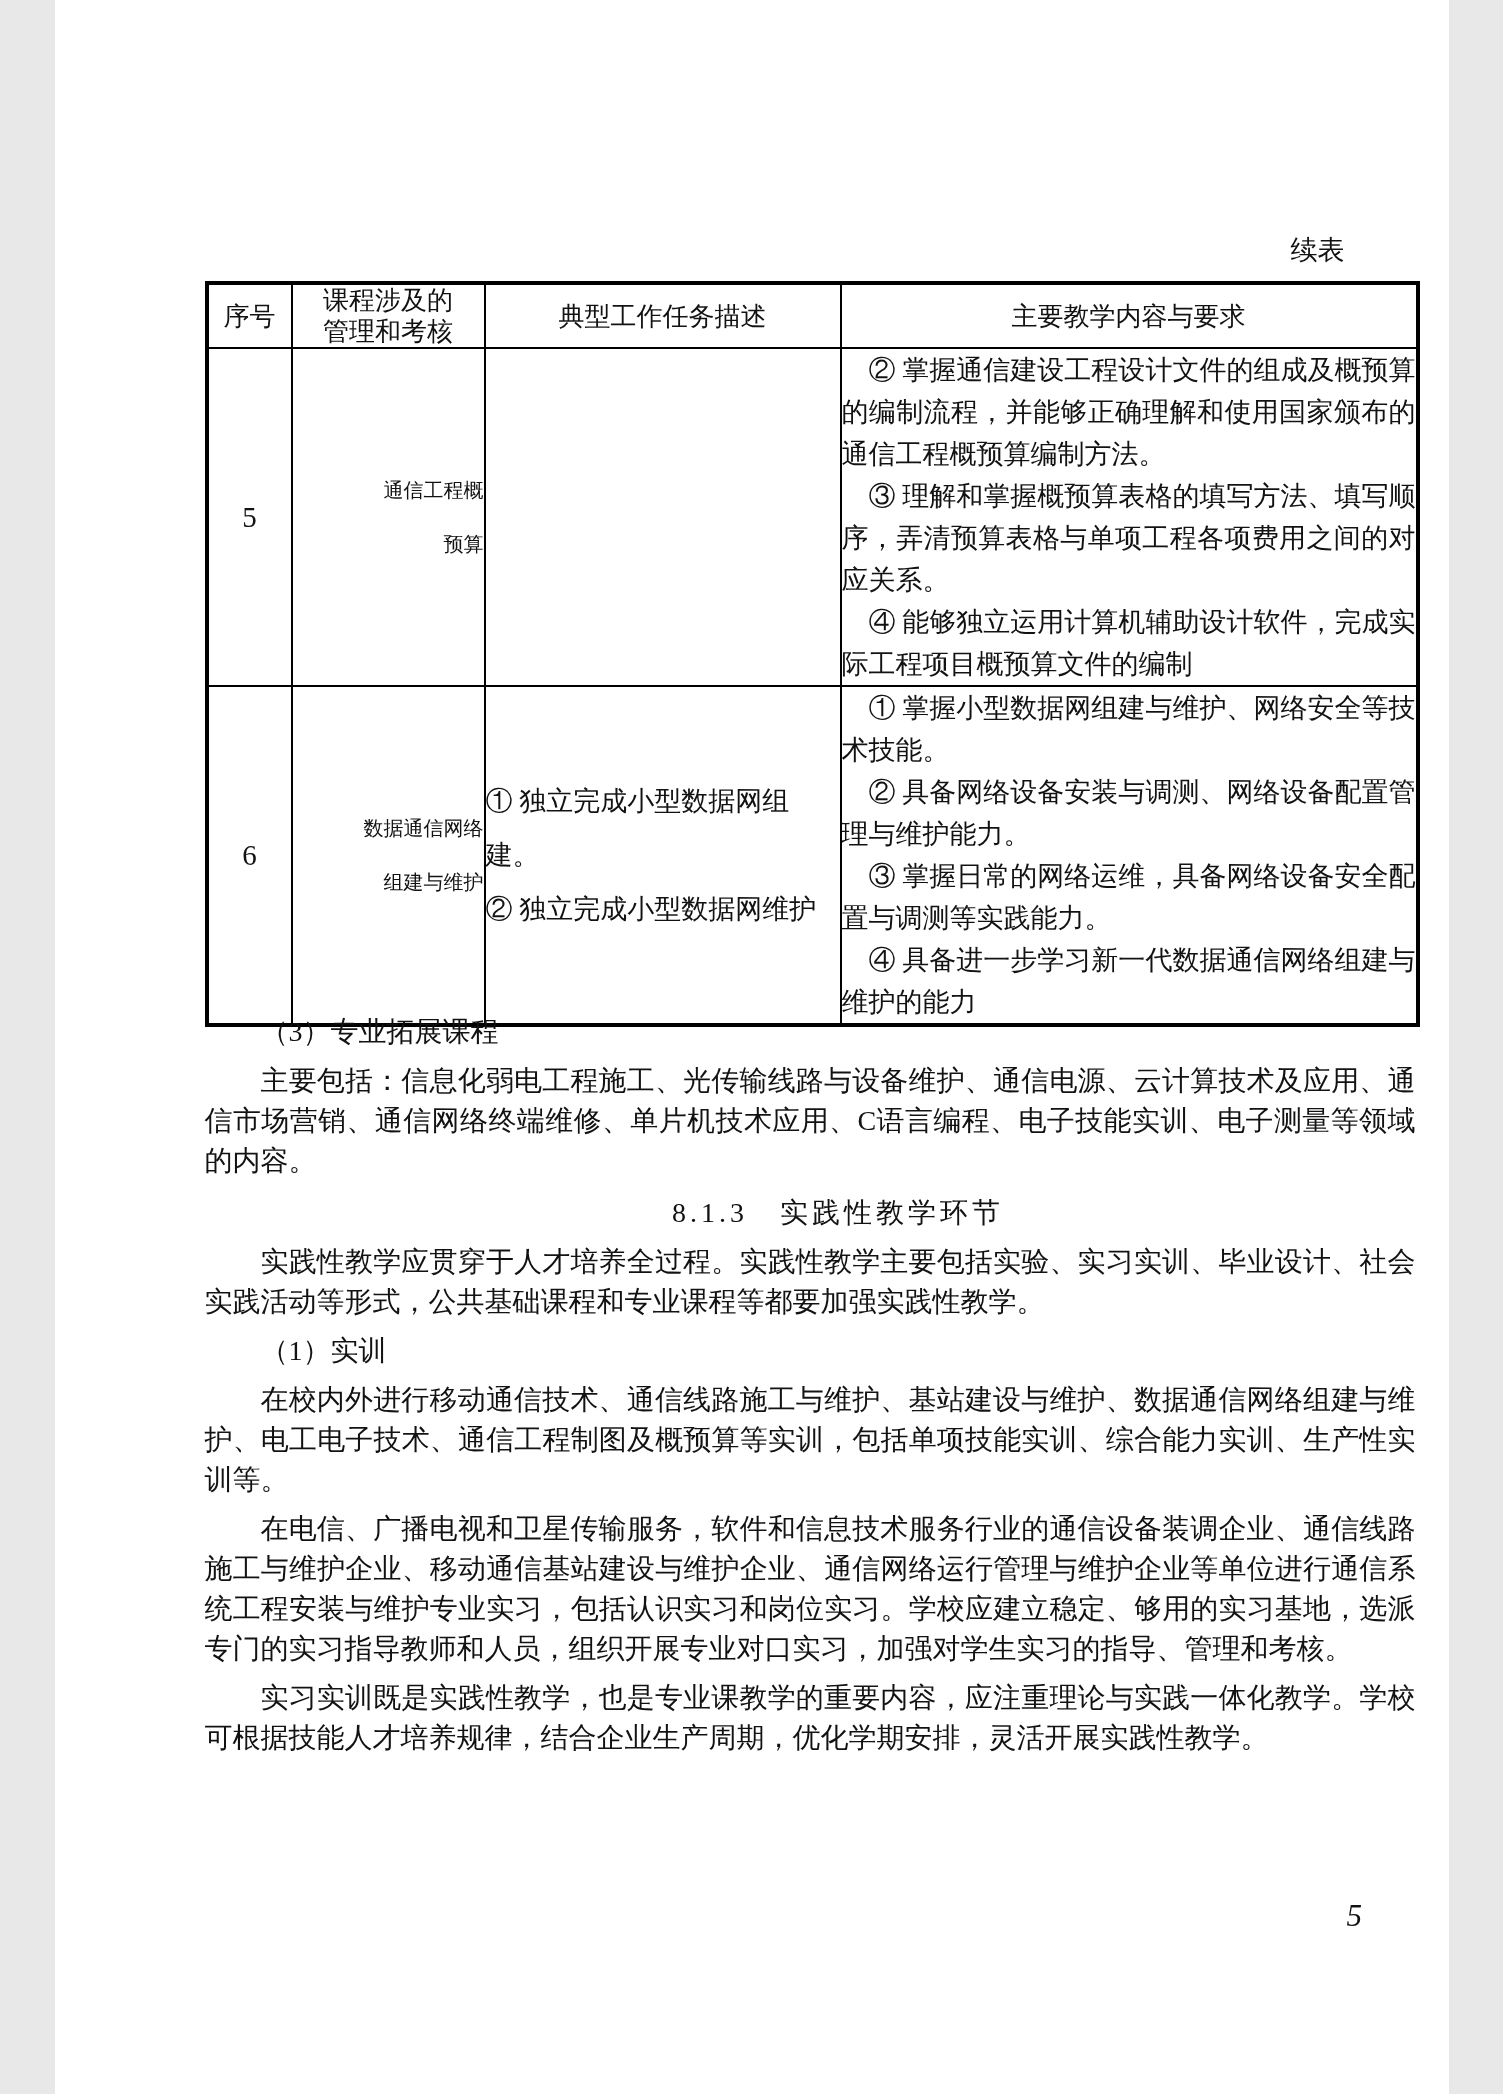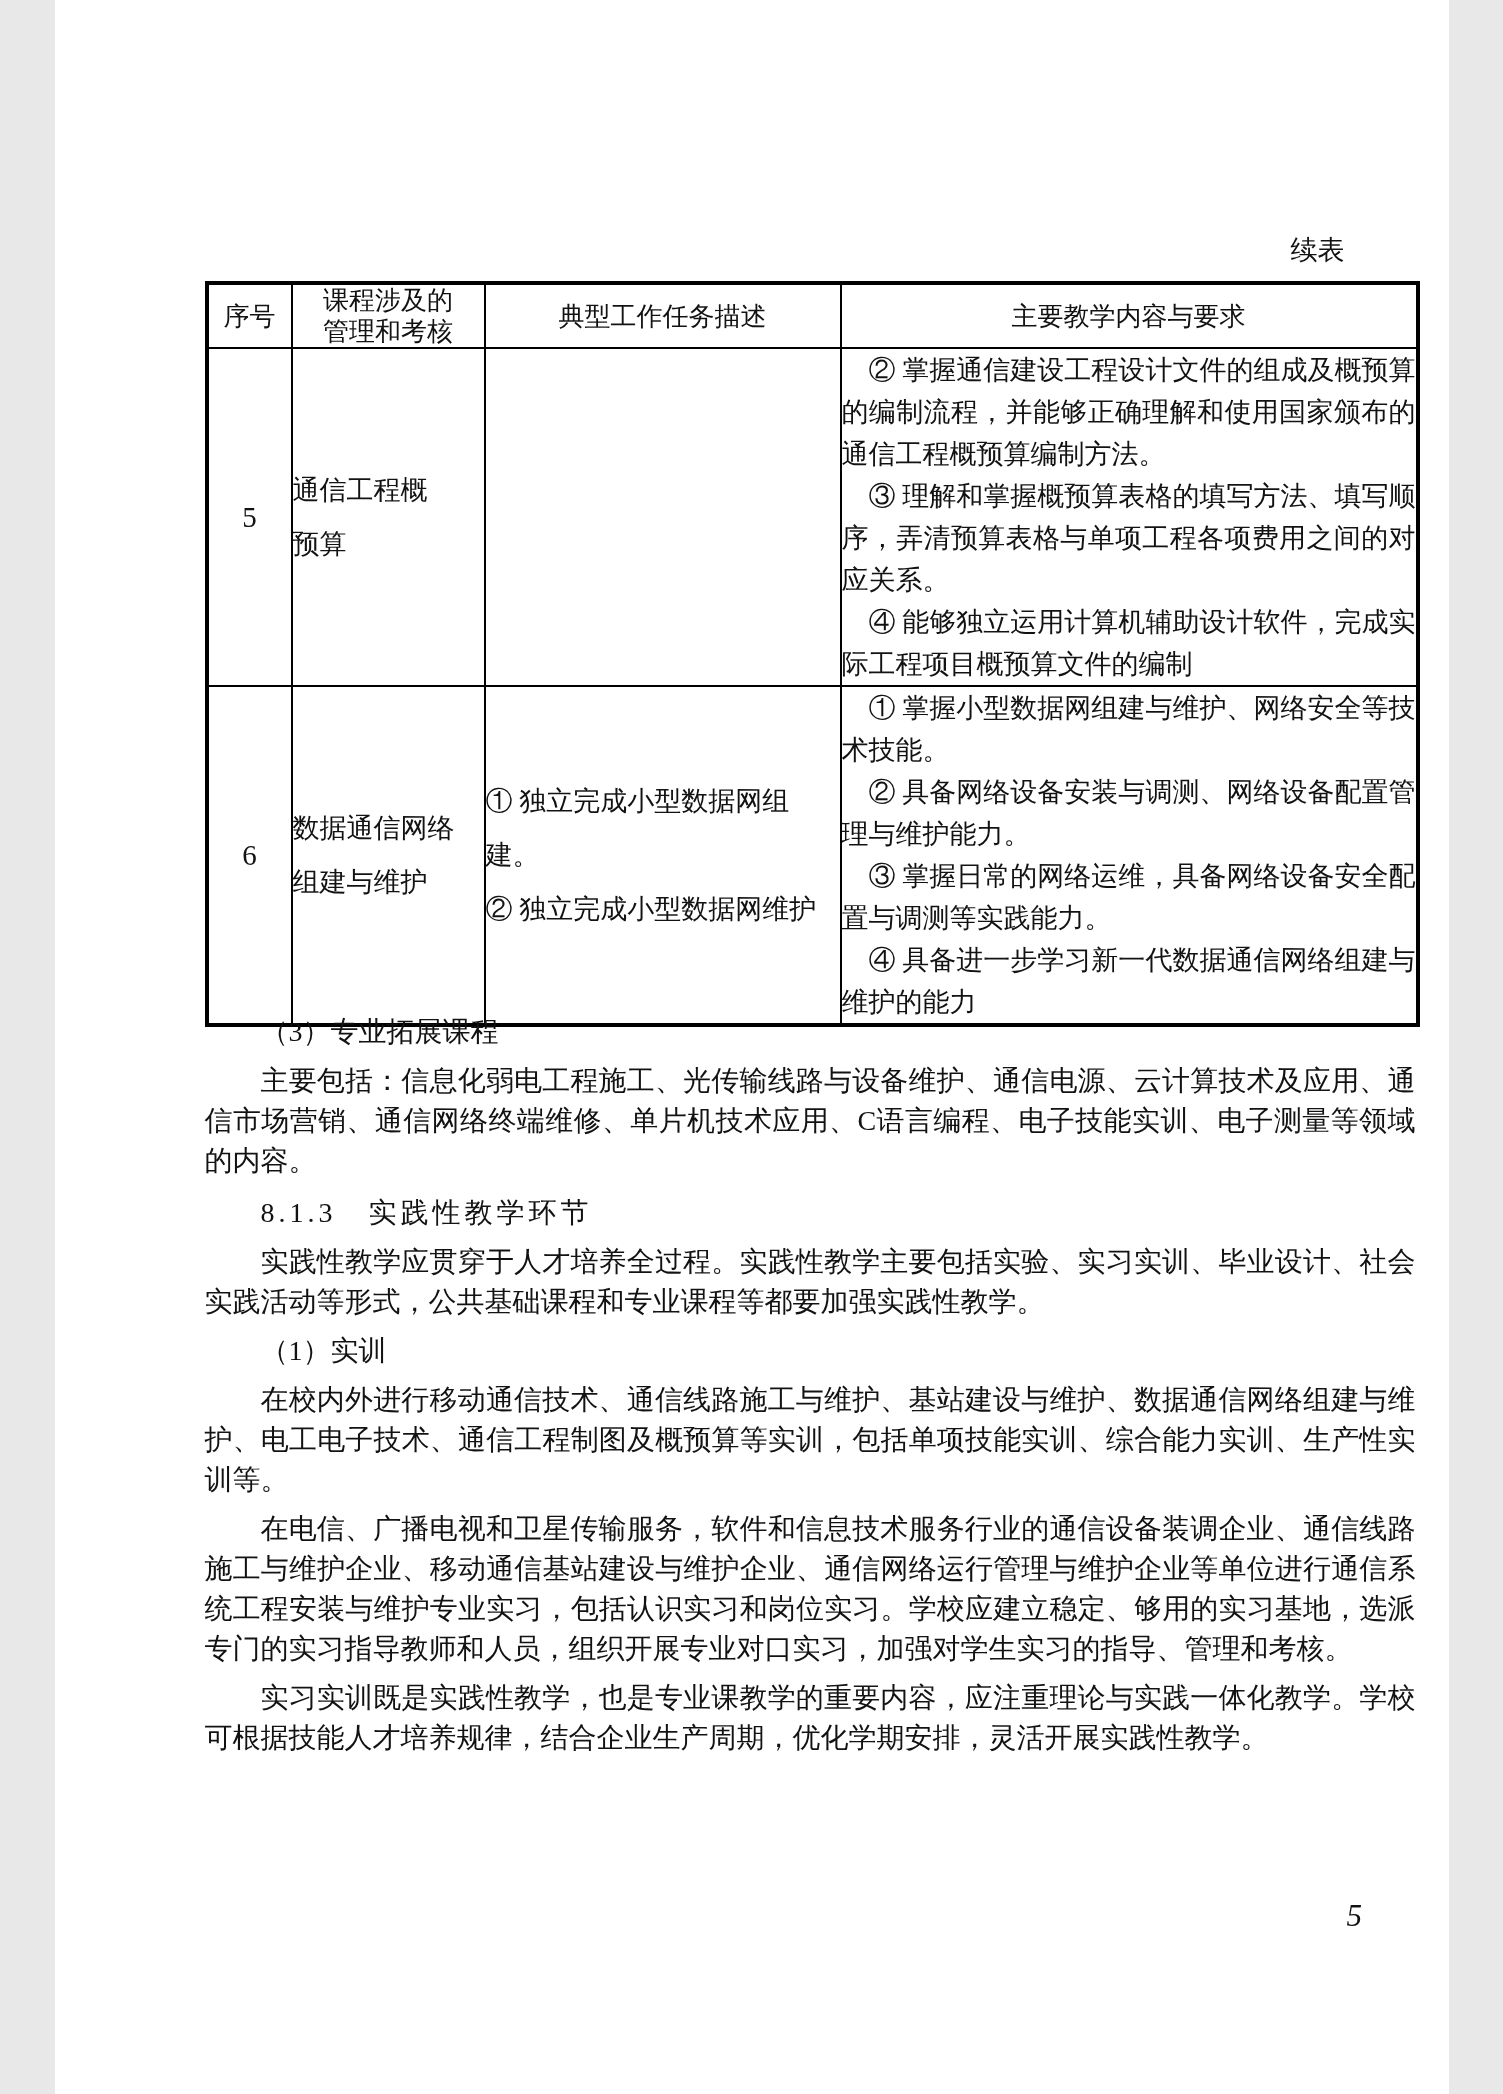--- a/index.html
+++ b/index.html
@@ -50,22 +50,22 @@
     text-align: center;
   }
   tr.row5 { height: 294px; }
   tr.row6 { height: 338px; }
 
   td.no {
     text-align: center;
     font-size: 29px;
   }
   td.domain {
-    text-align: left;
-    font-size: 27px;
+    text-align: right;
+    font-size: 20px;
     line-height: 54px;
   }
   td.task {
     font-size: 27px;
     line-height: 54px;
     padding-left: 34px;
     padding-right: 6px;
   }
   td.task p { margin: 0; }
   td.content {
@@ -93,21 +93,21 @@
     line-height: 40px;
     text-align: justify;
     text-indent: 56px;
   }
   .body-text p:first-child { margin-top: 0; }
   .body-text p.heading {
     margin-top: 12px;
     margin-bottom: 3px;
     letter-spacing: 4px;
     white-space: pre-wrap;
-    text-align: left;
+    text-align: center;
   }
 
   .page-number {
     position: absolute;
     top: 1898px;
     left: 1292px;
     width: 80px;
     font-size: 31px;
     font-style: italic;
     line-height: 36px;

